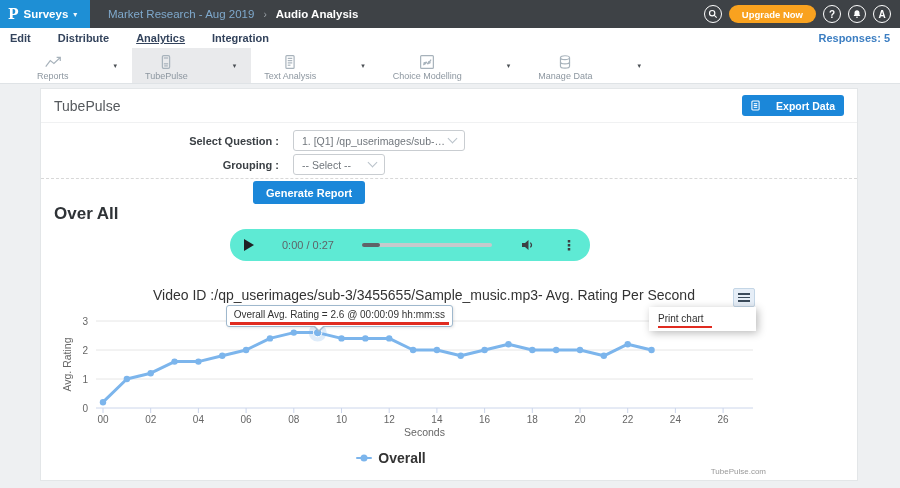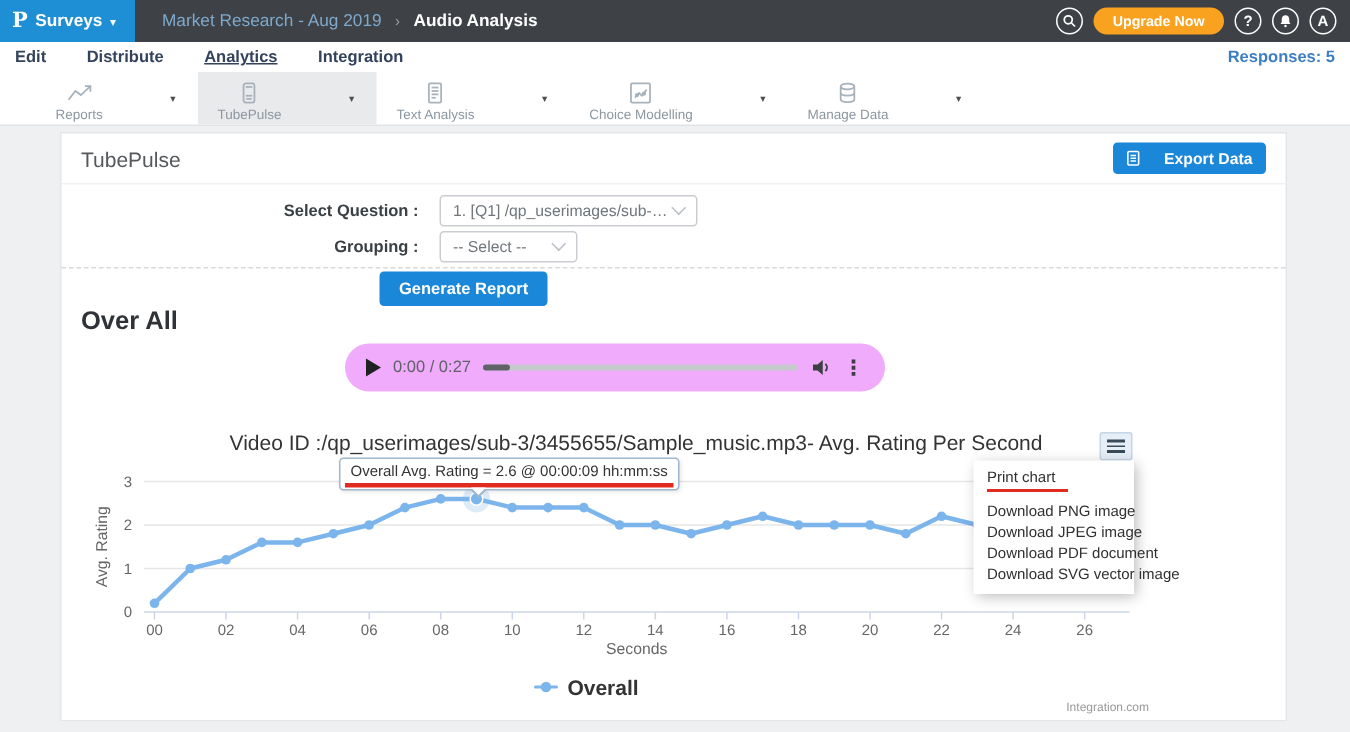--- a/index.html
+++ b/index.html
@@ -52,22 +52,22 @@
     font-size:10.5px;color:#70767c;padding:0 8px;box-sizing:border-box;cursor:pointer;white-space:nowrap;overflow:hidden;}
   .select-q{width:172px;} .select-g{width:92px;}
   .chev{margin-left:auto;width:6px;height:6px;border-right:1.5px solid #b9c2ca;border-bottom:1.5px solid #b9c2ca;
     transform:rotate(45deg);margin-top:-4px;flex:none;}
   .dashed-sep{position:absolute;top:89px;left:0;right:0;border-top:1px dashed #d8d8d8;}
   .generate-btn{position:absolute;top:92px;left:212px;background:#1b87d9;color:#fff;border:none;border-radius:3px;
     font-size:11px;font-weight:700;height:23px;padding:0 13px;cursor:pointer;}
   .section-label{position:absolute;top:115px;left:13px;font-size:17px;font-weight:700;color:#2f3337;}
 
   
-  .audio-player{position:absolute;top:140px;left:189px;width:360px;height:32px;background:#f0abfc;border-radius:16px;
-    display:flex;align-items:center;padding:0 14px;box-sizing:border-box;gap:8px;}
+  .audio-player{position:absolute;top:140px;left:189px;width:360px;height:32px;background:#5eead4;border-radius:16px;
+    display:flex;align-items:center;padding:0 14px;box-sizing:border-box;gap:28px;}
   .play-icon{width:0;height:0;border-left:10px solid #202124;border-top:6px solid transparent;border-bottom:6px solid transparent;cursor:pointer;flex:none;}
   .audio-time{font-size:11px;color:#5f6368;white-space:nowrap;}
   .audio-track{flex:1;height:4px;background:#c6c9cc;border-radius:2px;position:relative;cursor:pointer;}
   .audio-played{position:absolute;left:0;top:0;bottom:0;width:18px;background:#5f6368;border-radius:2px;}
   .volume-btn svg{display:block;}
   .kebab{font-size:14px;color:#3c4043;font-weight:700;cursor:pointer;line-height:1;}
 
   
   .chart-area{position:absolute;left:0;top:190px;width:818px;height:203px;}
   .chart-title{position:absolute;top:8px;left:0;width:766px;text-align:center;font-size:14px;color:#333;}
@@ -351,30 +351,24 @@
         <span>Overall Avg. Rating = 2.6 @ 00:00:09 hh:mm:ss</span>
         <span class="tt-underline" id="tt-underline" style="background: rgb(224, 43, 32);"></span>
         <span class="tt-arrow-b"></span>
         <span class="tt-arrow-f"></span>
       </div>
 
       <div class="ctx-menu" id="ctx-menu">
           <div class="ctx-sec">
             <div class="ctx-item annot-underline">Print chart</div>
           </div>
-          <div class="ctx-sec">
-            <div class="ctx-item">Download PNG image</div>
-            <div class="ctx-item">Download JPEG image</div>
-            <div class="ctx-item">Download PDF document</div>
-            <div class="ctx-item">Download SVG vector image</div>
-          </div>
         </div>
 
       <div class="legend-row">
         <div class="legend-item">
           <span class="legend-marker" id="legend-marker" style="background: rgb(124, 181, 236);"></span>
           <span class="legend-label">Overall</span>
         </div>
       </div>
-      <div class="credit">Integration.com</div>
+      <div class="credit">TubePulse.com</div>
     </div>
   </section>
 </div>
 
 </body></html>

